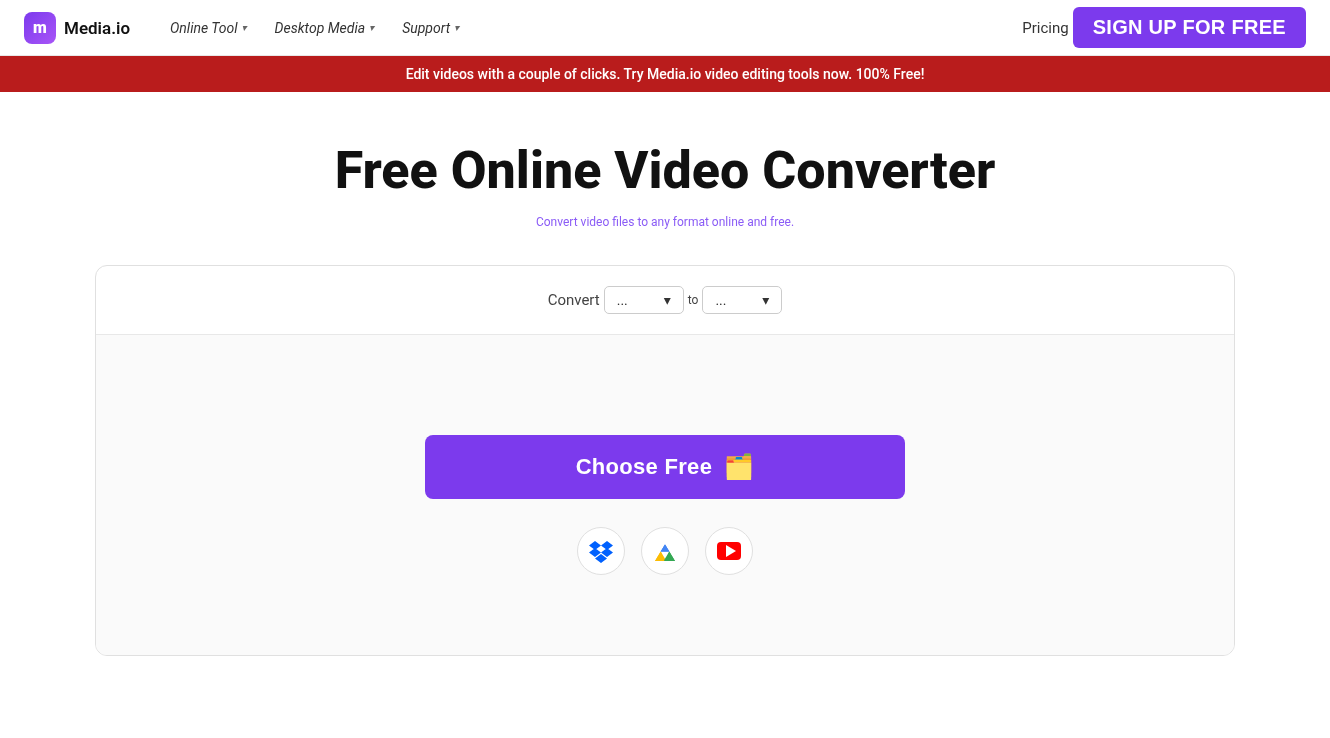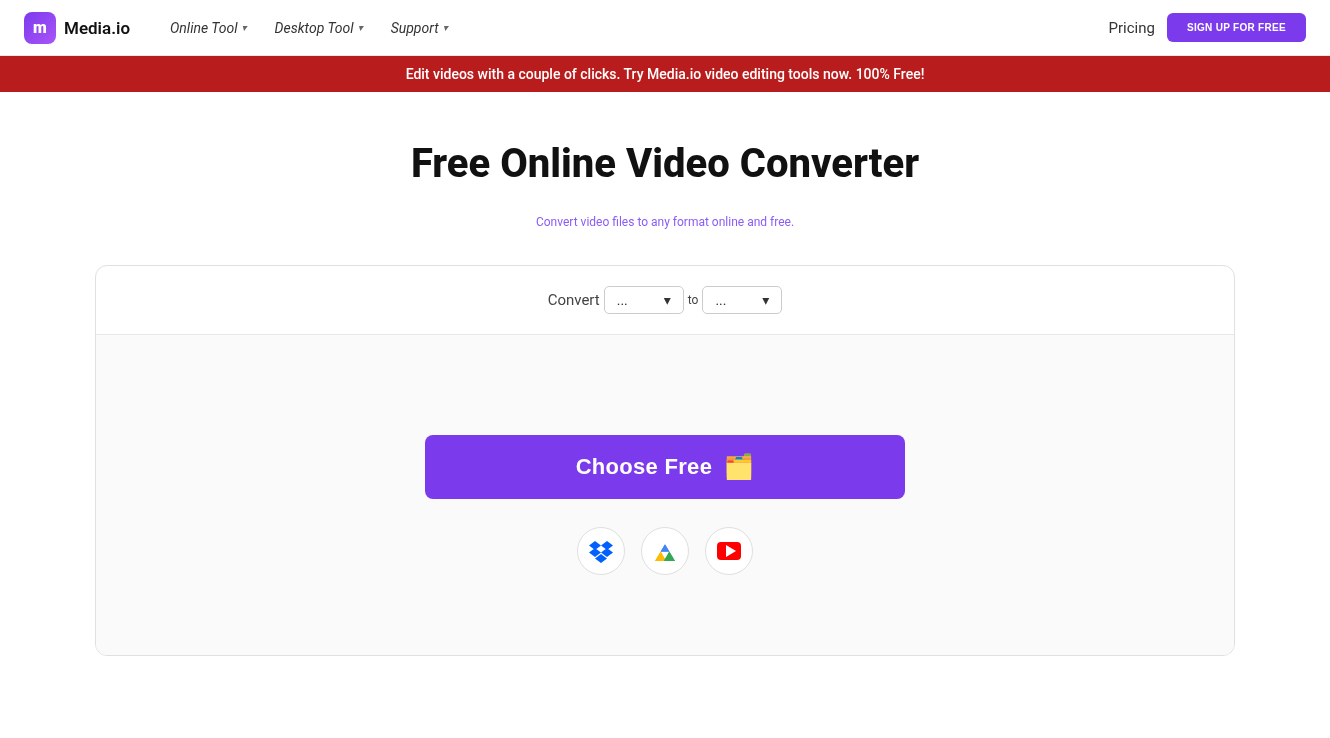--- a/index.html
+++ b/index.html
@@ -56,34 +56,34 @@
       border-radius: 4px;
       user-select: none;
     }
     .nav-chevron {
       font-size: 10px;
       color: #666;
     }
     .nav-right {
       display: flex;
       align-items: center;
-      gap: 12px;
+      gap: 4px;
     }
     .pricing-link {
       font-size: 15px;
       color: #333;
       cursor: pointer;
     }
     .signup-btn {
       background: #7c3aed;
       color: #fff;
       border: none;
       padding: 9px 20px;
       border-radius: 6px;
-      font-size: 10px;
+      font-size: 20px;
       font-weight: 600;
       cursor: pointer;
       letter-spacing: 0.3px;
       text-transform: uppercase;
     }
 
     
     .banner {
       background: #b91c1c;
       color: #fff;
@@ -94,24 +94,24 @@
     }
 
     
     .main {
       display: flex;
       flex-direction: column;
       align-items: center;
       padding: 48px 24px 60px;
     }
     .page-title {
-      font-size: 40px;
+      font-size: 52px;
       font-weight: 800;
       color: #111;
-      margin-bottom: 28px;
+      margin-bottom: 14px;
       text-align: center;
     }
     .page-subtitle {
       font-size: 12px;
       color: #8b5cf6;
       margin-bottom: 36px;
       text-align: center;
     }
 
     
@@ -214,21 +214,21 @@
       <span>m</span>
     </div>
     <span class="logo-text">Media.io</span>
   </a>
   <div class="nav-items">
     <div class="nav-item">
       <span>Online Tool</span>
       <span class="nav-chevron">▾</span>
     </div>
     <div class="nav-item">
-      <span>Desktop Tool</span>
+      <span>Desktop Media</span>
       <span class="nav-chevron">▾</span>
     </div>
     <div class="nav-item">
       <span>Support</span>
       <span class="nav-chevron">▾</span>
     </div>
   </div>
   <div class="nav-right">
     <span class="pricing-link">Pricing</span>
     <button class="signup-btn">SIGN UP FOR FREE</button>

